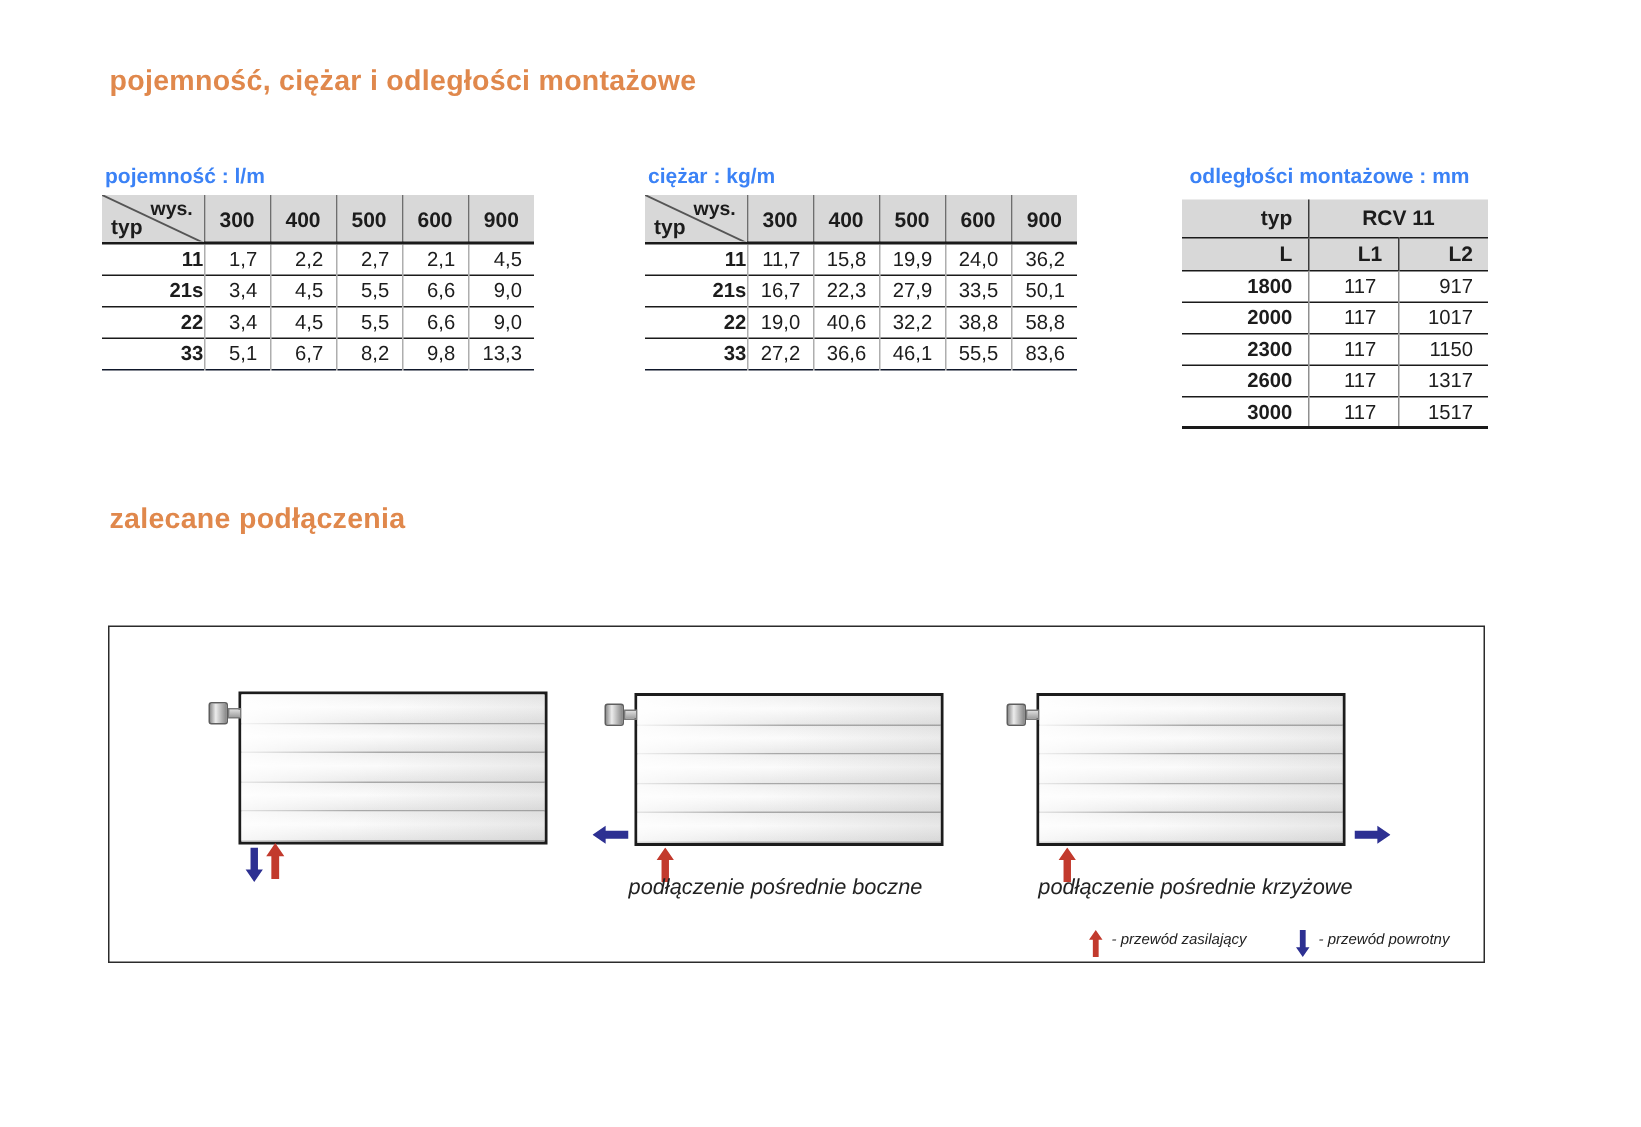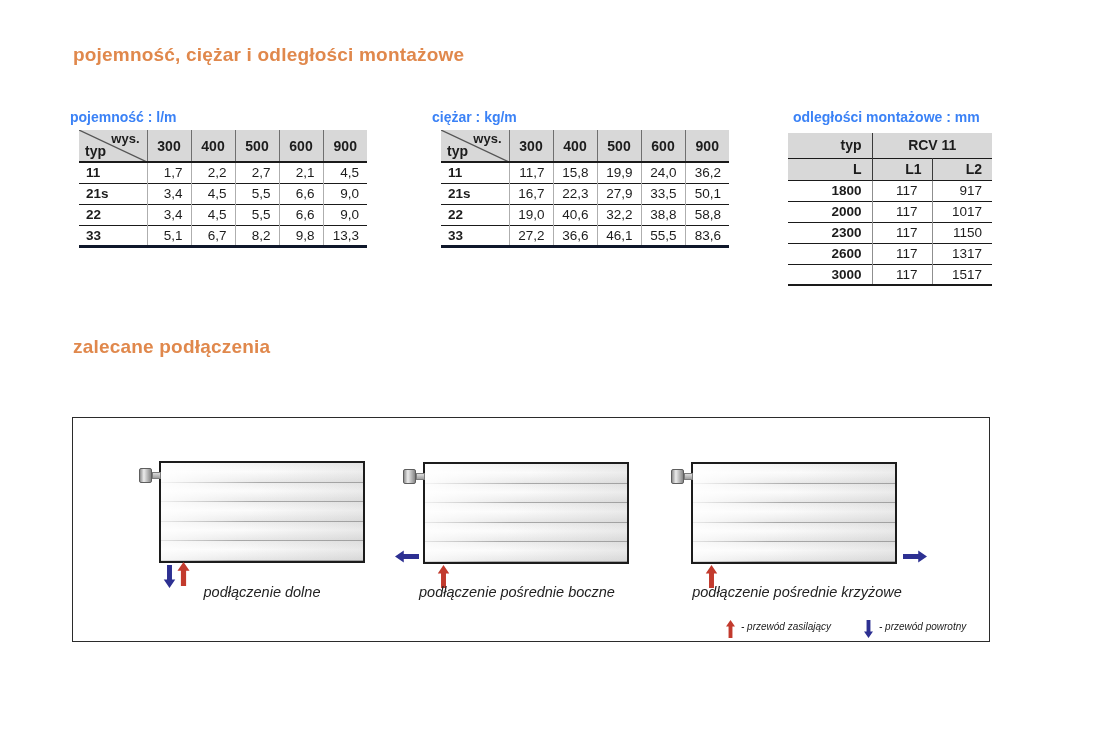--- a/index.html
+++ b/index.html
@@ -3,29 +3,29 @@
 <meta charset="utf-8">
 <style>
   * { margin:0; padding:0; box-sizing:border-box; }
   html,body { background:#ffffff; }
   body { font-family:"Liberation Sans", sans-serif; color:#1c1c1c; }
   .page { position:relative; width:1094px; height:751px; background:#fff; overflow:hidden; }
 
   .section-title { position:absolute; font-size:19px; font-weight:bold; color:#e0884c; letter-spacing:0.2px; }
   .tbl-label { position:absolute; font-size:14px; font-weight:bold; color:#3b82f6; }
 
-  table.dim { border-collapse:collapse; table-layout:fixed; position:absolute; border-bottom:3px solid #0f172a;margin-left:11px; }
+  table.dim { border-collapse:collapse; table-layout:fixed; position:absolute; border-bottom:1px solid #0f172a; }
   table.dim td { font-size:13.5px; color:#1c1c1c; height:21px; padding:0 8px 0 0; text-align:right; overflow:hidden; }
   table.dim tr.hdr { height:32px; }
   table.dim tr.hdr td { background:#d8d8d8; font-weight:bold; font-size:14px; text-align:center; padding:0; border-left:1px solid #6e6e6e; }
   table.dim tr.hdr td.corner { border-left:none; }
   table.dim tr.hdr { border-bottom:2px solid #1a1a1a; }
   table.dim tbody tr { border-top:1.5px solid #1a1a1a; }
   table.dim tbody tr:first-child { border-top:none; }
-  table.dim td.typ { font-weight:bold; text-align:left; padding:0 0 0 7px; border-left:none; }
+  table.dim td.typ { font-weight:bold; text-align:right; padding:0 0 0 7px; border-left:none; }
   table.dim tbody td { border-left:1px solid #aeaeae; }
   table.dim tbody td.typ { border-left:none; }
 
   td.corner { position:relative; }
   .corner-svg { position:absolute; left:0; top:0; }
   .corner-top { position:absolute; top:1px; right:7px; font-size:13px; font-weight:bold; }
   .corner-bottom { position:absolute; bottom:2px; left:6px; font-size:14px; font-weight:bold; }
 
   table.mount { border-collapse:collapse; table-layout:fixed; position:absolute; border-bottom:2px solid #1a1a1a; }
   table.mount td { font-size:13.5px; height:21px; padding:0 10px 0 0; text-align:right; color:#1c1c1c; }
@@ -254,21 +254,20 @@
         <div class="band"></div>
         <div class="band"></div>
       <div class="sheen"></div>
     </div>
     <svg class="arrow" style="left:90px; top:147px;" width="13" height="23" viewBox="0 0 14 26">
         <path class="fill-return" d="M7 26 L13.5 16.5 L9.8 16.5 L9.8 0 L4.2 0 L4.2 16.5 L0.5 16.5 Z"></path>
       </svg>
     <svg class="arrow" style="left:104px; top:143px;" width="13" height="26" viewBox="0 0 14 26">
         <path class="fill-supply" d="M7 0 L13.5 9.5 L9.8 9.5 L9.8 26 L4.2 26 L4.2 9.5 L0.5 9.5 Z"></path>
       </svg>
-    <div class="caption" style="left:81px; width:216px;">podłączenie dolne</div>
 
     <div class="radiator" style="left:350px; top:44px;">
       <div class="valve">
           <span class="knob"></span>
           <span class="stem"></span>
         </div>
       <div class="band"></div>
         <div class="band"></div>
         <div class="band"></div>
         <div class="band"></div>

